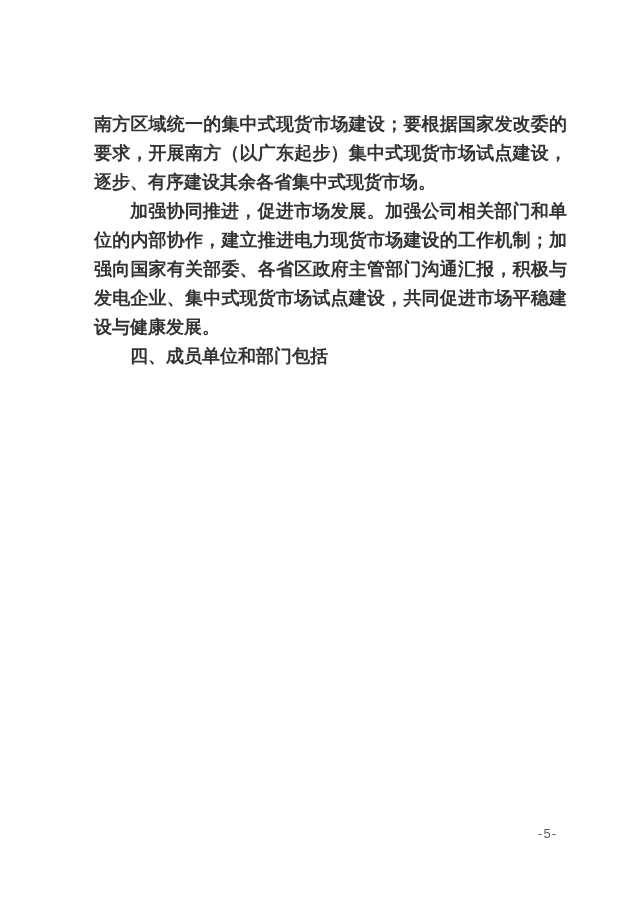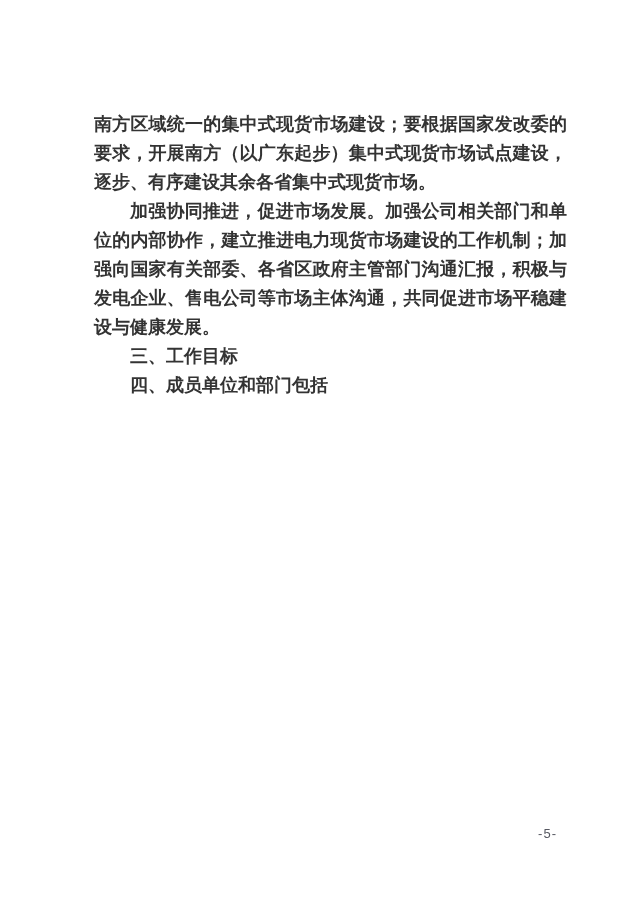--- a/index.html
+++ b/index.html
@@ -46,18 +46,17 @@
     color: #565861;
     letter-spacing: 1px;
   }
 </style>
 </head>
 <body>
 
 <div class="page">
   <main class="text-block">
     <p class="para">南方区域统一的集中式现货市场建设；要根据国家发改委的要求，开展南方（以广东起步）集中式现货市场试点建设，逐步、有序建设其余各省集中式现货市场。</p>
-    <p class="para indent">加强协同推进，促进市场发展。加强公司相关部门和单位的内部协作，建立推进电力现货市场建设的工作机制；加强向国家有关部委、各省区政府主管部门沟通汇报，积极与发电企业、售电公司等市场主体沟通，共同促进市场平稳建设与健康发展。</p>
-    <p class="para indent">三、工作目标</p>
+    <p class="para indent">加强协同推进，促进市场发展。加强公司相关部门和单位的内部协作，建立推进电力现货市场建设的工作机制；加强向国家有关部委、各省区政府主管部门沟通汇报，积极与发电企业、集中式现货市场试点建设，共同促进市场平稳建设与健康发展。</p>
     <p class="para indent">四、成员单位和部门包括</p>
   </main>
   <div class="page-number">-5-</div>
 </div>
 
 </body></html>

